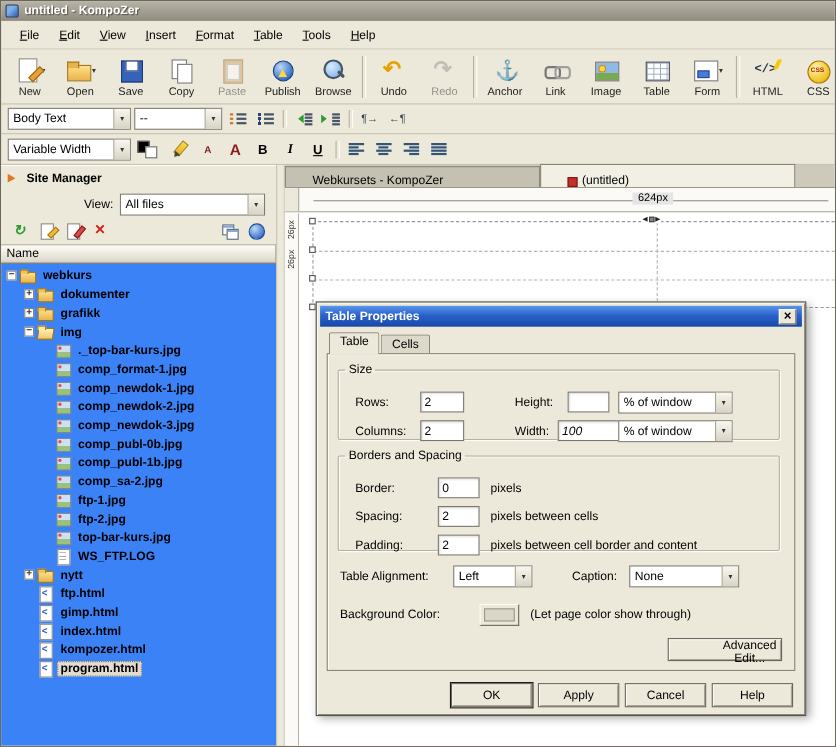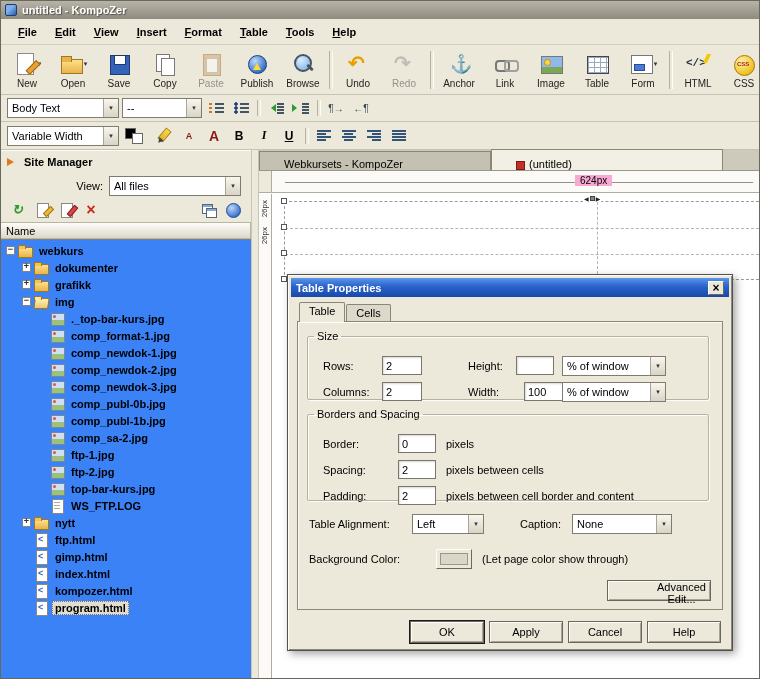--- a/index.html
+++ b/index.html
@@ -12,21 +12,21 @@
   .titlebar { position: absolute; left: 0; top: 0; right: 0; height: 18px;
               background: linear-gradient(180deg,#b7b3a6,#8f8b7f); display: flex;
               align-items: center; gap: 5px; padding: 0 4px; }
   .app-icon { width: 12px; height: 12px; border-radius: 2px;
               background: linear-gradient(135deg,#7fb0e8 40%,#2a5aa8); border: 1px solid #1a3a78; }
   .title-text { color: #fff; font-weight: bold; text-shadow: 1px 1px 1px #55524a; }
 
   
   .menubar { position: absolute; top: 18px; left: 0; right: 0; height: 26px; display: flex;
              align-items: center; padding-left: 8px; border-bottom: 1px solid #d2cec0; }
-  .menu-item { display: inline-block; padding: 4px 9px; cursor: default; font-weight: bold; }
+  .menu-item { display: inline-block; padding: 4px 9px; cursor: default; }
   .menu-item::first-letter { text-decoration: underline; }
 
   
   .toolbar { position: absolute; top: 44px; left: 0; right: 0; height: 50px; display: flex;
              align-items: center; padding: 0 3px; border-bottom: 1px solid #c6c2b4; }
   .tb-btn { width: 46px; height: 46px; display: flex; flex-direction: column; align-items: center;
             justify-content: center; gap: 1px; flex: none; }
   .tb-btn[data-disabled="true"] { opacity: .45; }
   .tb-btn[data-type="separator"] { width: 9px; }
   .tb-btn[data-type="separator"]::before { content: ""; width: 2px; height: 38px; margin: auto;
@@ -196,21 +196,21 @@
   .tabstrip { height: 21px; background: #cdc9bb; display: flex; align-items: flex-end; border-bottom: 1px solid #9a968a; }
   .doc-tab { height: 19px; display: flex; align-items: flex-end; gap: 4px; padding: 0 24px;
       border: 1px solid #8a8678; border-bottom: none; background: #c4c0b2; width: 232px;
       overflow: hidden; white-space: nowrap; }
   .doc-tab[data-active="true"] { background: #f2f0e4; height: 21px; }
   .tab-ico { display: none; width: 9px; height: 9px; flex: none; }
   .doc-tab[data-icon="modified-doc"] .tab-ico { display: inline-block; background: #c43028; border: 1px solid #7a1a14; }
   .hruler { position: absolute; left: 0; top: 21px; right: 0; height: 22px; background: #fbfaf6; border-bottom: 1px solid #b0aca0; }
   .ruler-corner { position: absolute; left: 0; top: 0; width: 13px; height: 100%; background: #ece9da; border-right: 1px solid #b0aca0; }
   .mline { position: absolute; left: 26px; right: 6px; top: 11px; border-top: 1px solid #909090; }
-  .ruler-label { position: absolute; left: 316px; top: 4px; background: #f9a8d4; padding: 0 5px; font-size: 10px; }
+  .ruler-label { position: absolute; left: 316px; top: 4px; background: #e5e5e5; padding: 0 5px; font-size: 10px; }
   .canvas-row { position: absolute; left: 0; top: 44px; right: 0; bottom: 0; }
   .vruler { position: absolute; left: 0; top: 0; width: 13px; bottom: 0; background: #fbfaf6; border-right: 1px solid #b0aca0; }
   .vlabel { position: absolute; left: 1px; writing-mode: vertical-rl; transform: rotate(180deg); font-size: 8px; color: #333; }
   .vlabel:nth-of-type(1) { top: 6px; }
   .vlabel:nth-of-type(2) { top: 33px; }
   .canvas { position: absolute; left: 13px; top: 0; right: 0; bottom: 0; background: #fff; }
   .doc-table { position: absolute; left: 12px; top: 7px; right: 0; height: 79px; border: 1px dashed #9a9a9a; border-right: none; }
   .row-line { position: absolute; left: 0; right: 0; border-top: 1px dashed #b4b4b4; }
   .l1 { top: 26px; } .l2 { top: 52px; }
   .col-line { position: absolute; top: 0; bottom: 0; left: 312px; border-left: 1px dashed #b4b4b4; }
@@ -243,21 +243,21 @@
   .size-grp { top: 8px; height: 70px; }
   .borders-grp { top: 86px; height: 93px; }
   .lab { position: absolute; white-space: nowrap; }
   .txt { position: absolute; height: 19px; border: 1px solid #7a766a; background: #fff;
       box-shadow: inset 1px 1px 2px rgba(0,0,0,.15); font: 11px "Liberation Sans", sans-serif; padding: 0 3px; }
   .pcombo { position: absolute; height: 20px; }
   .rows-lab { left: 15px; top: 18px; }   .rows-in { left: 74px; top: 14px; width: 40px; }
   .height-lab { left: 160px; top: 18px; } .height-in { left: 208px; top: 14px; width: 38px; }
   .height-unit { left: 254px; top: 14px; width: 104px; }
   .cols-lab { left: 15px; top: 44px; }   .cols-in { left: 74px; top: 40px; width: 40px; }
-  .width-lab { left: 160px; top: 44px; } .width-in { left: 216px; top: 40px; width: 62px; }
+  .width-lab { left: 160px; top: 44px; } .width-in { left: 199px; top: 40px; width: 62px; font-style: italic; }
   .width-unit { left: 254px; top: 40px; width: 104px; }
   .border-lab { left: 15px; top: 18px; } .border-in { left: 90px; top: 14px; width: 38px; } .border-suf { left: 138px; top: 18px; }
   .spacing-lab { left: 15px; top: 44px; } .spacing-in { left: 90px; top: 40px; width: 38px; } .spacing-suf { left: 138px; top: 44px; }
   .padding-lab { left: 15px; top: 70px; } .padding-in { left: 90px; top: 66px; width: 38px; } .padding-suf { left: 138px; top: 70px; }
   .alignment-lab { left: 11px; top: 196px; } .align-combo { left: 114px; top: 192px; width: 72px; }
   .caption-lab { left: 222px; top: 196px; } .caption-combo { left: 274px; top: 192px; width: 100px; }
   .bg-lab { left: 11px; top: 231px; }
   .bg-swatch { position: absolute; left: 138px; top: 227px; width: 36px; height: 20px; background: #ece9da;
       border: 1px solid; border-color: #fdfcf8 #6a675c #6a675c #fdfcf8; }
   .bg-swatch::before { content: ""; position: absolute; left: 3px; right: 3px; top: 3px; bottom: 3px;

